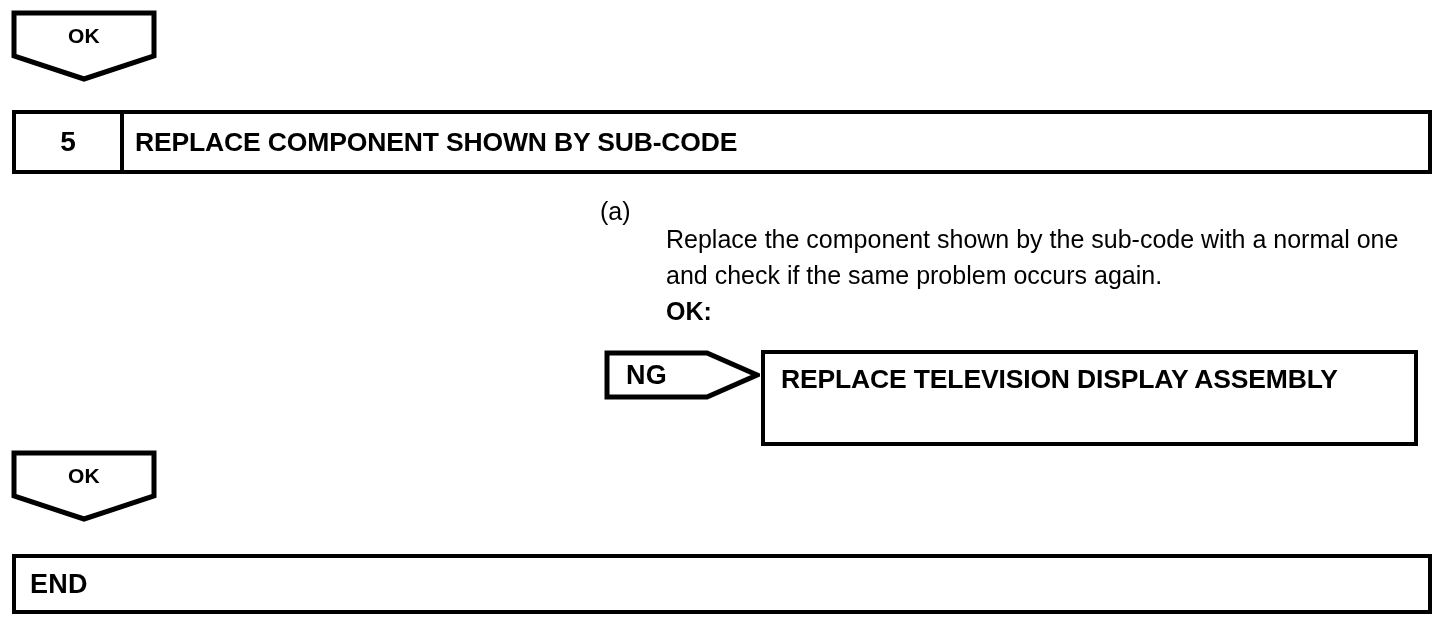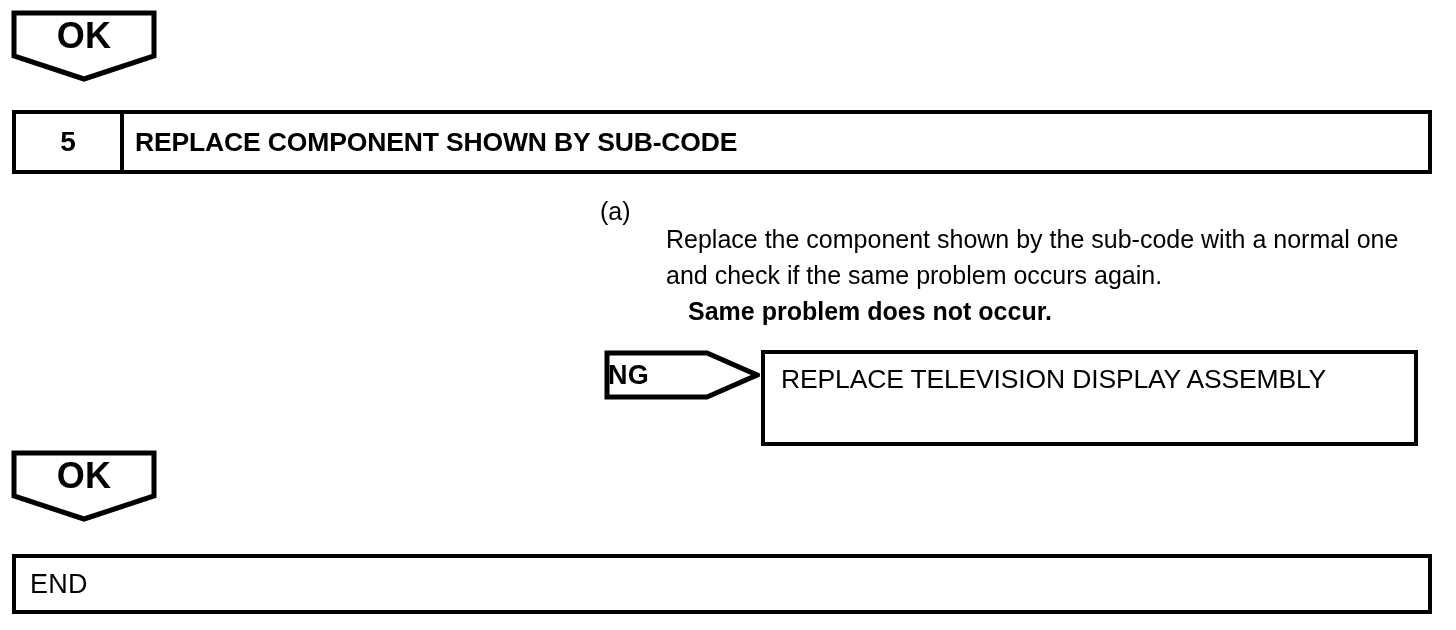--- a/index.html
+++ b/index.html
@@ -36,41 +36,41 @@
     left: 0;
     top: 0;
     display: block;
   }
   .ok-connector .conn-label {
     position: absolute;
     left: 0;
     top: 10px;
     width: 146px;
     text-align: center;
-    font-size: 36px;
+    font-size: 21px;
     font-weight: bold;
     letter-spacing: 0.3px;
     line-height: 32px;
   }
 
   #ok-connector-top  { left: 11px; top: 10px; }
   #ok-connector-bottom { left: 11px; top: 450px; }
 
   
   #ng-connector {
     position: absolute;
     left: 604px;
     top: 350px;
     width: 156px;
     height: 50px;
   }
   #ng-connector svg { position: absolute; left: 0; top: 0; display: block; }
   #ng-connector .conn-label {
     position: absolute;
-    left: 4px;
+    left: 22px;
     top: 9px;
     font-size: 27px;
     font-weight: bold;
     line-height: 32px;
     letter-spacing: 0.3px;
   }
 
   
   #step-header {
     position: absolute;
@@ -158,21 +158,21 @@
     width: 657px;
     height: 96px;
     border: 4px solid #000;
     box-sizing: border-box;
     background: #fff;
     padding-left: 16px;
     padding-top: 8px;
   }
   #replace-tv-box span {
     font-size: 26.5px;
-    font-weight: normal;
+    font-weight: bold;
     letter-spacing: -0.15px;
     line-height: 34px;
     white-space: nowrap;
   }
 
   
   #end-box {
     position: absolute;
     left: 12px;
     top: 554px;
@@ -180,21 +180,21 @@
     height: 60px;
     border: 4px solid #000;
     box-sizing: border-box;
     background: #fff;
     display: flex;
     align-items: center;
     padding-left: 14px;
   }
   #end-box span {
     font-size: 27px;
-    font-weight: normal;
+    font-weight: bold;
     letter-spacing: 0.2px;
   }
 </style>
 </head>
 <body>
 
 <div class="canvas">
 
   <div class="ok-connector" id="ok-connector-top">
     <svg width="146" height="72" viewBox="0 0 146 72">
@@ -210,21 +210,21 @@
     <div class="step-title-cell">
       <span>REPLACE COMPONENT SHOWN BY SUB-CODE</span>
     </div>
   </div>
 
   <div id="instruction-block">
     <div class="instr-row">
       <div class="instr-marker">(a)</div>
       <div class="instr-text wrap">Replace the component shown by the sub-code with a normal one and check if the same problem occurs again.</div>
     </div>
-    <div id="instruction-ok-detail">Same problem does not occur.</div>
+    <div id="instruction-ok-label">OK:</div>
   </div>
 
   <div id="ng-connector">
     <svg width="156" height="50" viewBox="0 0 156 50">
       <polygon points="3,3 103,3 153,25 103,47 3,47" fill="#ffffff" stroke="#000000" stroke-width="5" stroke-linejoin="miter"></polygon>
     </svg>
     <div class="conn-label">NG</div>
   </div>
 
   <div id="replace-tv-box">

